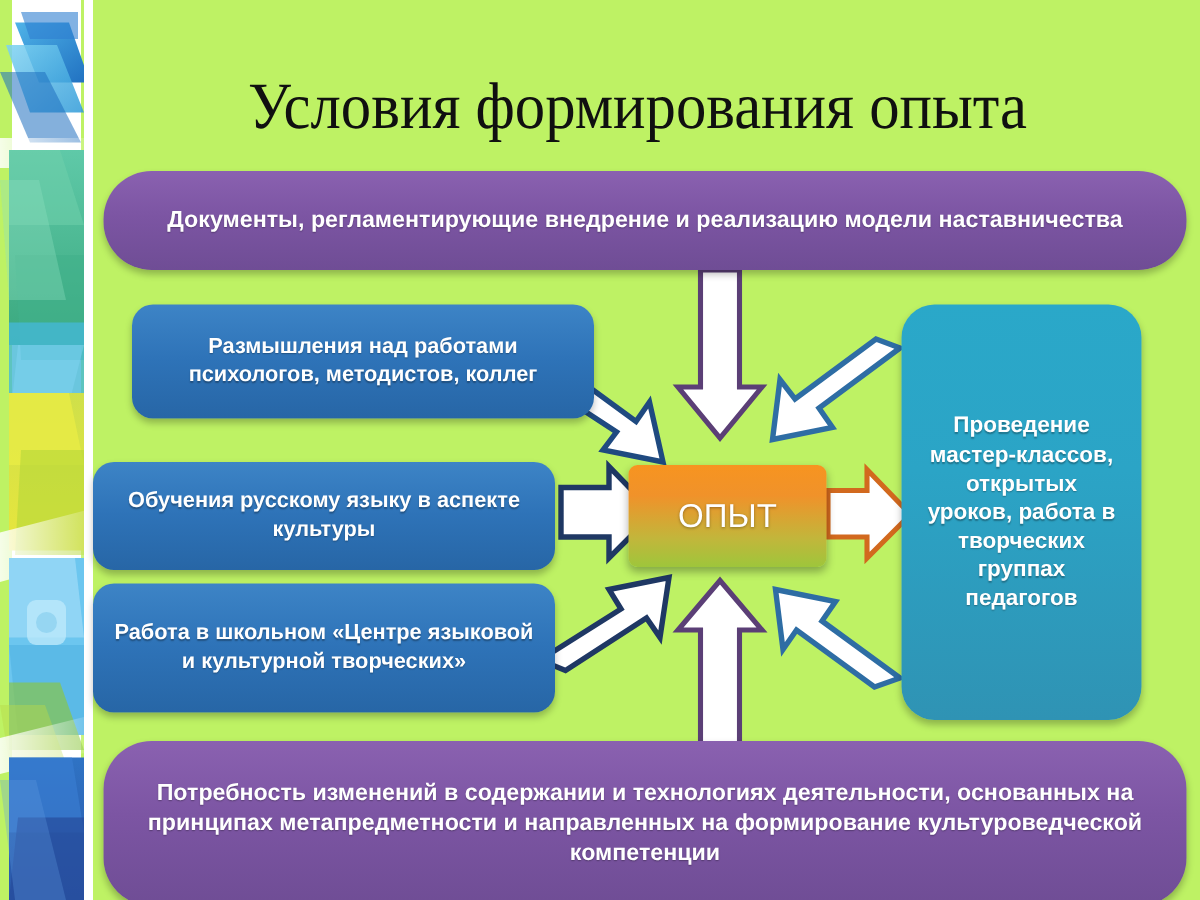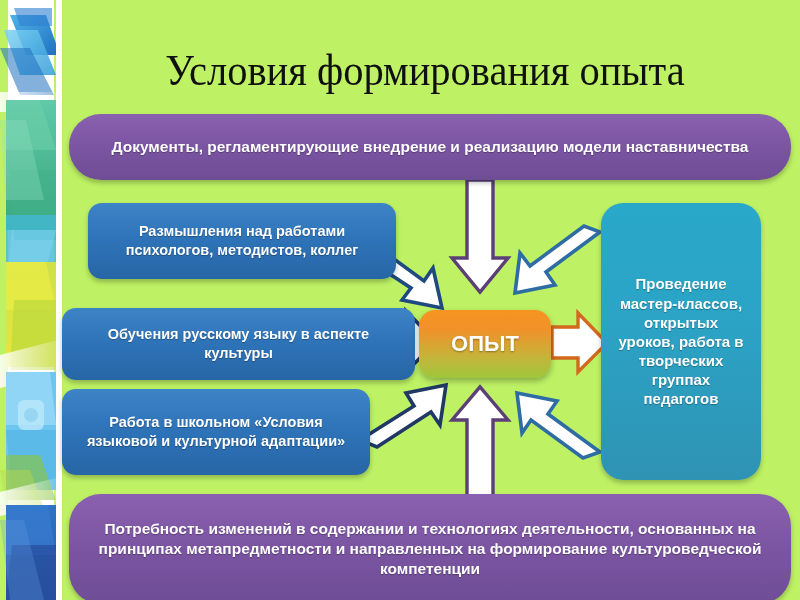--- a/index.html
+++ b/index.html
@@ -81,23 +81,23 @@
   
   .teal {
     background: linear-gradient(180deg, #2aa8c9 0%, #2ba4c6 40%, #2f93b4 100%);
     font-size: 15px;
     border-radius: 22px;
   }
 
   
   #center-node {
     background: linear-gradient(180deg, #f79420 0%, #f0922a 30%, #c2b63b 72%, #9ec63b 100%);
-    border-radius: 16px;
+    border-radius: 6px;
     font-size: 22px;
-    font-weight: bold;
+    font-weight: normal;
     color: #ffffff;
     text-shadow: 0 1px 2px rgba(0,0,0,.35);
     box-shadow: 0 3px 6px rgba(0,0,0,.30);
   }
 
   #arrow-layer {
     position: absolute;
     left: 0; top: 0;
     width: 800px; height: 600px;
     pointer-events: none;
@@ -216,26 +216,26 @@
   </svg>
 
   <div class="node purple" style="left:58px; top:114px; width:722px; height:66px;">
     <span>Документы, регламентирующие внедрение и реализацию модели наставничества</span>
   </div>
 
   <div class="node blue" style="left:62px; top:203px; width:308px; height:76px;margin-left:26px;">
     <span>Размышления над работами психологов, методистов, коллег</span>
   </div>
 
-  <div class="node blue" style="left:62px; top:308px; width:353px; height:72px;">
+  <div class="node blue" style="left:62px; top:308px; width:308px; height:72px;">
     <span>Обучения русскому языку в аспекте культуры</span>
   </div>
 
   <div class="node blue" style="left:62px; top:389px; width:308px; height:86px;">
-    <span>Работа в школьном «Условия языковой и культурной адаптации»</span>
+    <span>Работа в школьном «Центре языковой и культурной творческих»</span>
   </div>
 
   <div class="node teal" style="left:601px; top:203px; width:160px; height:277px;">
     <span>Проведение мастер-классов, открытых уроков, работа в творческих группах педагогов</span>
   </div>
 
   <div class="node" id="center-node" style="left:419px; top:310px; width:132px; height:68px;">
     <span>ОПЫТ</span>
   </div>
 

